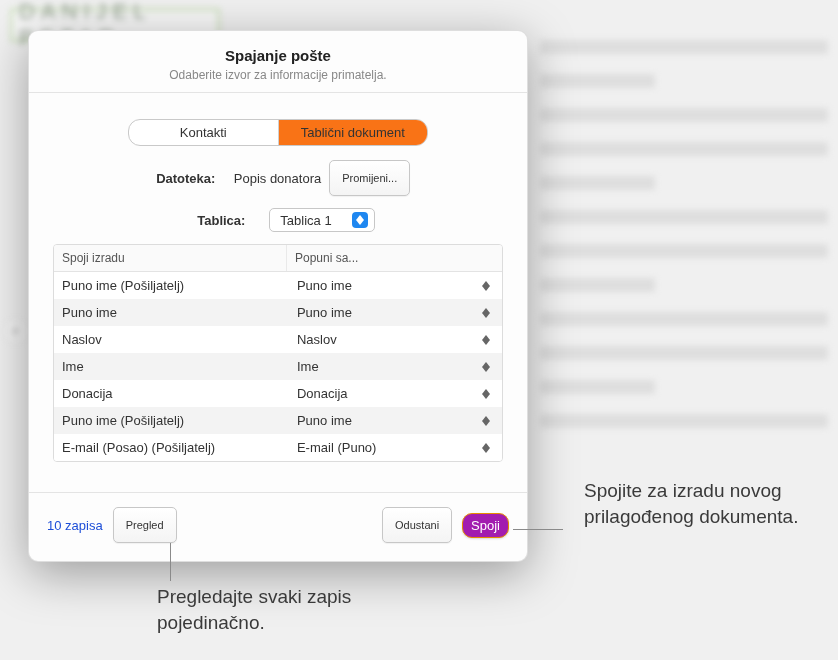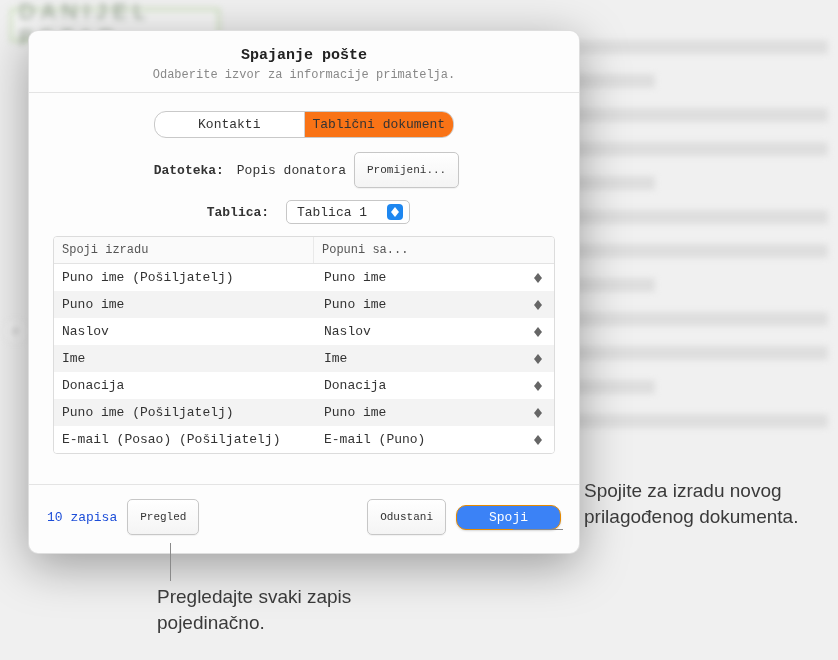--- a/index.html
+++ b/index.html
@@ -42,38 +42,37 @@
   .bg-line { height: 14px; background:#cfcfcf; border-radius:2px; }
   .bg-line.short { width: 40%; }
   .bg-badge {
     position:absolute; left:5px; top:320px;
     border:1px solid #c7c7c7; background:#fff; border-radius:3px;
     padding:3px 6px; font-size:12px; color:#555;
   }
   .dialog {
     position: absolute;
     left: 28px; top: 30px;
-    width: 552px;
+    width: 500px;
     background: #fdfdfd;
     border-radius: 10px;
     border: 1px solid rgba(0,0,0,0.12);
     box-shadow: 0 12px 48px rgba(0,0,0,0.35);
     z-index: 10;
-    font-family: Liberation Mono, monospace;
   }
   .dialog-header {
     text-align: center;
     padding: 16px 16px 10px;
   }
   .dialog-title { font-size: 15px; font-weight: 600; color:#222; }
   .dialog-subtitle { font-size: 12px; color:#888; margin-top:4px; }
   .dialog-divider { border-top:1px solid #e4e4e4; }
   .dialog-body { padding: 14px 24px 8px; }
   .segmented {
-    display:flex; justify-content:flex-end; margin: 4px auto 14px;
+    display:flex; justify-content:flex-end; margin: 12px auto 14px;
     width: 300px; border:1px solid #c9c9c9; border-radius:12px; overflow:hidden;
     background:#fff;
   }
   .segment {
     flex:1; text-align:center; padding:5px 0; font-size:13px; color:#333;
     cursor:pointer;
   }
   .segment + .segment { border-left:1px solid #d0d0d0; }
   .segment.active { background:#f97316; font-weight:500; }
   .row { display:flex; align-items:center; justify-content:center; gap:8px; margin-bottom:12px; }
@@ -123,23 +122,23 @@
     width:12px; color:#666;
   }
   .stepper-arrows svg { width:8px; height:5px; display:block; }
   .dialog-footer {
     display:flex; align-items:center; padding:14px 18px 18px; gap:10px;
     border-top:1px solid #e4e4e4; margin-top:22px;
   }
   .footer-spacer { flex:1; }
   .records { font-size:13px; color:#1d4ed8; }
   .btn-primary {
-    background:#3b82f6; border:1px solid #e68a00;
+    background:#a21caf; border:1px solid #e68a00;
     color:#fff; font-weight:500;
-    padding:4px 32px; border-radius:10px; cursor:pointer;
+    padding:4px 8px; border-radius:10px; cursor:pointer;
     box-shadow: 0 1px 2px rgba(0,0,0,0.15);
   }
 
   .callout {
     position:absolute; z-index:20; font-size:19px; line-height:1.35;
     color:#3a3a3a; font-family: -apple-system, "Helvetica Neue", Arial, sans-serif;
   }
   .callout-line {
     position:absolute; background:#8a8a8a; z-index:15;
   }

